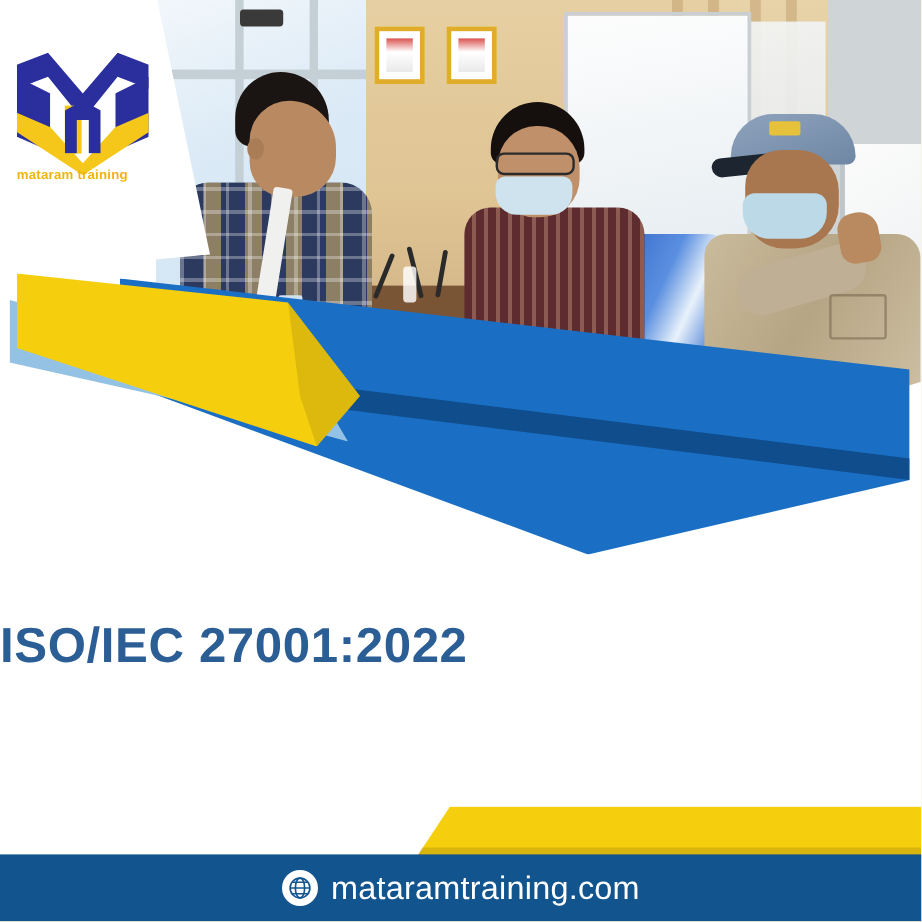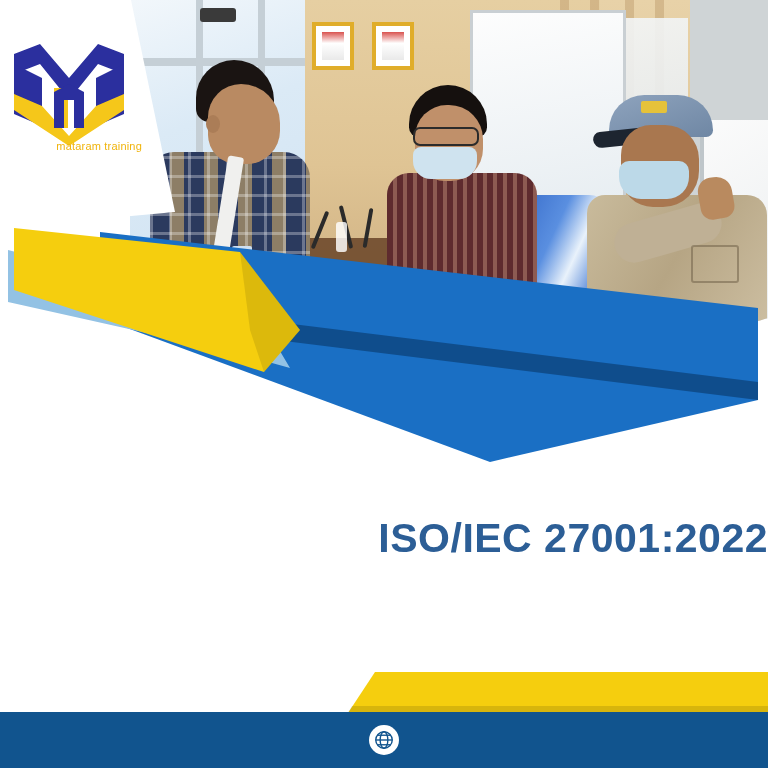--- a/index.html
+++ b/index.html
@@ -129,27 +129,27 @@
     clip-path:polygon(0 10px, 26px 0, 55px 34px, 84px 0, 110px 10px, 110px 30px, 84px 20px, 55px 56px, 26px 20px, 0 30px);}
   .logo-left{position:absolute;left:0;top:20px;width:28px;height:62px;background:#2b2f9e;
     clip-path:polygon(0 0, 28px 14px, 28px 62px, 0 50px);}
   .logo-right{position:absolute;left:82px;top:20px;width:28px;height:62px;background:#2b2f9e;
     clip-path:polygon(0 14px, 28px 0, 28px 50px, 0 62px);}
   .logo-mid{position:absolute;left:40px;top:40px;width:30px;height:44px;background:#2b2f9e;
     clip-path:polygon(0 8px, 15px 0, 30px 8px, 30px 44px, 20px 44px, 20px 16px, 10px 16px, 10px 44px, 0 44px);}
   .logo-v{position:absolute;left:0;top:50px;width:110px;height:52px;background:#f5c71a;
     clip-path:polygon(0 0, 28px 12px, 55px 42px, 82px 12px, 110px 0, 110px 16px, 55px 52px, 0 16px);}
   .logo-vbar{position:absolute;left:40px;top:44px;width:14px;height:40px;background:#f5c71a;}
-  .logo-text{position:absolute;left:0;top:96px;width:128px;text-align:right;
-    font-size:11px;font-weight:normal;color:#f0b40c;letter-spacing:.2px;white-space:nowrap;}
+  .logo-text{position:absolute;left:0;top:96px;width:128px;text-align:left;
+    font-size:11px;font-weight:bold;color:#f0b40c;letter-spacing:.2px;white-space:nowrap;}
 
   
   .headline{position:absolute;left:0;top:398px;width:768px;text-align:center;
     font-size:53px;font-weight:bold;color:#13548f;letter-spacing:1.5px;}
-  .subhead{position:absolute;left:0;top:515px;width:768px;text-align:right;
+  .subhead{position:absolute;left:0;top:515px;width:768px;text-align:left;
     font-size:41px;font-weight:bold;color:#2c5e96;letter-spacing:.5px;}
 
   
   .foot-yellow{position:absolute;left:0;top:672px;width:768px;height:44px;background:#f5ce0e;
     clip-path:polygon(375px 0, 768px 0, 768px 44px, 346px 44px);}
   .foot-yellow-sh{position:absolute;left:0;top:706px;width:768px;height:10px;background:rgba(0,0,0,.12);
     clip-path:polygon(352px 0, 768px 0, 768px 10px, 346px 10px);}
   .foot-bar{position:absolute;left:0;top:712px;width:768px;height:56px;background:#11548e;
     display:flex;align-items:center;justify-content:center;gap:11px;}
   .globe{width:30px;height:30px;border-radius:50%;background:#ffffff;
@@ -252,15 +252,16 @@
   <div class="foot-bar">
     <span class="globe">
       <svg width="22" height="22" viewBox="0 0 24 24" fill="none" stroke="#11548e" stroke-width="1.5">
         <circle cx="12" cy="12" r="9"></circle>
         <ellipse cx="12" cy="12" rx="4.2" ry="9"></ellipse>
         <line x1="3" y1="12" x2="21" y2="12"></line>
         <line x1="4.6" y1="6.8" x2="19.4" y2="6.8"></line>
         <line x1="4.6" y1="17.2" x2="19.4" y2="17.2"></line>
       </svg>
     </span>
+    <span class="site">mataramtraining.com</span>
   </div>
 
 </div>
 
 </body></html>

